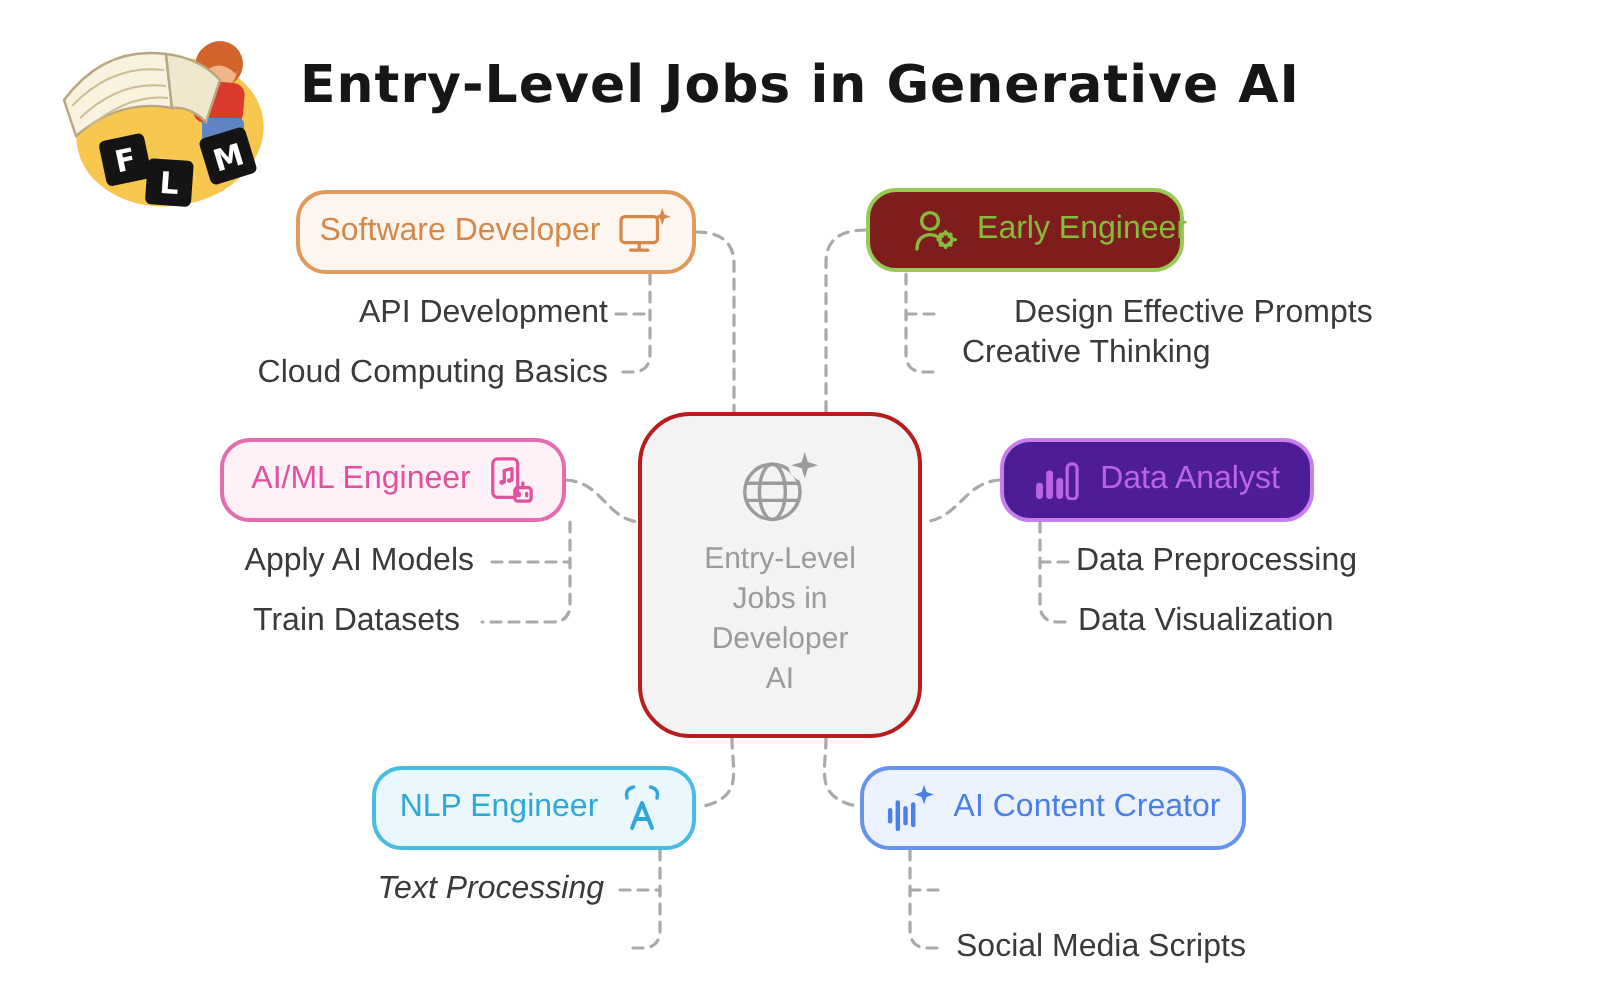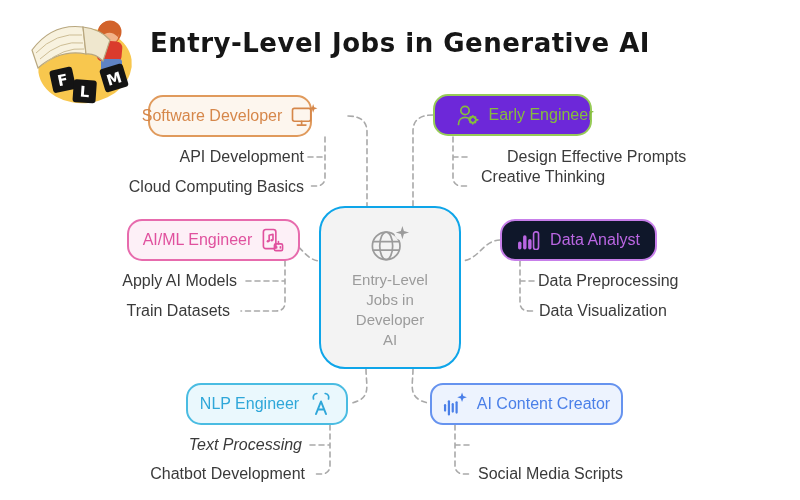--- a/index.html
+++ b/index.html
@@ -14,28 +14,28 @@
   }
   .connectors { position:absolute; left:0; top:0; pointer-events:none; }
   .node {
     position:absolute; box-sizing:border-box; height:42px;
     display:flex; align-items:center; justify-content:center; gap:9px;
     border:2px solid; border-radius:15px; font-size:16px; white-space:nowrap;
     background:#fff;
   }
   .node svg { flex:0 0 auto; display:block; }
   .c-orange { color:#D6874A; border-color:#E09A5C; background:#FDF6EE; }
-  .c-green  { color:#85BC3E; border-color:#97CB57; background:#6d28d9;padding-left:24px; }
-  .c-pink   { color:#E0519E; border-color:#E76BAD; background:#FDF0F7;margin-left:17px; }
-  .c-purple { color:#BA66E2; border-color:#C77FEA; background:#0f172a;text-align:right; }
+  .c-green  { color:#85BC3E; border-color:#97CB57; background:#7f1d1d;padding-left:24px; }
+  .c-pink   { color:#E0519E; border-color:#E76BAD; background:#FDF0F7; }
+  .c-purple { color:#BA66E2; border-color:#C77FEA; background:#4c1d95;text-align:right; }
   .c-cyan   { color:#2FA7D9; border-color:#4ABCE2; background:#EAF8FD; }
-  .c-blue   { color:#4A7FE8; border-color:#6693EF; background:#EDF3FE;border-radius:13px; }
+  .c-blue   { color:#4A7FE8; border-color:#6693EF; background:#EDF3FE; }
   .center-node {
     position:absolute; left:319px; top:206px; width:142px; height:163px;
-    box-sizing:border-box; background:#F3F3F3; border:2px solid #0ea5e9;
+    box-sizing:border-box; background:#F3F3F3; border:2px solid #b91c1c;
     border-radius:26px; display:flex; flex-direction:column; align-items:center;
     padding-top:16px;
   }
   .center-text {
     margin-top:6px; text-align:center; font-size:15px; line-height:20px;
     color:#9B9B9B;
   }
   .center-text span { display:block; }
   .sub {
     position:absolute; height:20px; line-height:20px; font-size:16px;
@@ -117,21 +117,21 @@
       <path fill="#9B9B9B" d="M36,2 L37.6,7.4 43,9 37.6,10.6 36,16 34.4,10.6 29,9 34.4,7.4 Z"></path>
     </svg>
     <div class="center-text">
       <span>Entry-Level</span>
       <span>Jobs in</span>
       <span>Developer</span>
       <span>AI</span>
     </div>
   </div>
 
-  <div class="node c-orange" style="left:148px; top:95px; width:164px;">
+  <div class="node c-orange" style="left:148px; top:95px; width:200px;">
     <span>Software Developer</span>
     <svg width="27" height="24" viewBox="0 0 28 25">
       <g fill="none" stroke="currentColor" stroke-width="1.7" stroke-linecap="round" stroke-linejoin="round">
         <rect x="1.5" y="4.5" width="19" height="13.5" rx="2"></rect>
         <path d="M11,18 V22 M6.5,22 H15.5"></path>
       </g>
       <path fill="currentColor" d="M23,0 L24.1,3.4 27.5,4.5 24.1,5.6 23,9 21.9,5.6 18.5,4.5 21.9,3.4 Z"></path>
     </svg>
   </div>
   <div class="sub r" style="right:496px; top:147px;">API Development</div>
@@ -179,21 +179,20 @@
 
   <div class="node c-cyan" style="left:186px; top:383px; width:162px;">
     <span>NLP Engineer</span>
     <svg width="26" height="24" viewBox="0 0 26 24" fill="none" stroke="currentColor" stroke-linecap="round" stroke-linejoin="round">
       <path d="M8,22 L13,9.5 L18,22 M10,17.5 H16" stroke-width="2"></path>
       <path d="M5.5,7 Q4.3,2.5 8.8,1.5" stroke-width="1.7"></path>
       <path d="M17.2,1.5 Q21.7,2.5 20.5,7" stroke-width="1.7"></path>
     </svg>
   </div>
   <div class="sub r" style="right:498px; top:435px;font-style:italic;">Text Processing</div>
-  <div class="sub r" style="right:495px; top:464px;">Chatbot Development</div>
 
   <div class="node c-blue" style="left:430px; top:383px; width:193px;">
     <svg width="25" height="25" viewBox="0 0 26 26" fill="currentColor">
       <rect x="1" y="12.5" width="2.3" height="8" rx="1.15"></rect>
       <rect x="5" y="8.5" width="2.3" height="16" rx="1.15"></rect>
       <rect x="9" y="11.5" width="2.3" height="10" rx="1.15"></rect>
       <rect x="13" y="9.5" width="2.3" height="13" rx="1.15"></rect>
       <path d="M19.8,0.5 L21.1,4.2 24.8,5.5 21.1,6.8 19.8,10.5 18.5,6.8 14.8,5.5 18.5,4.2 Z"></path>
     </svg>
     <span>AI Content Creator</span>

